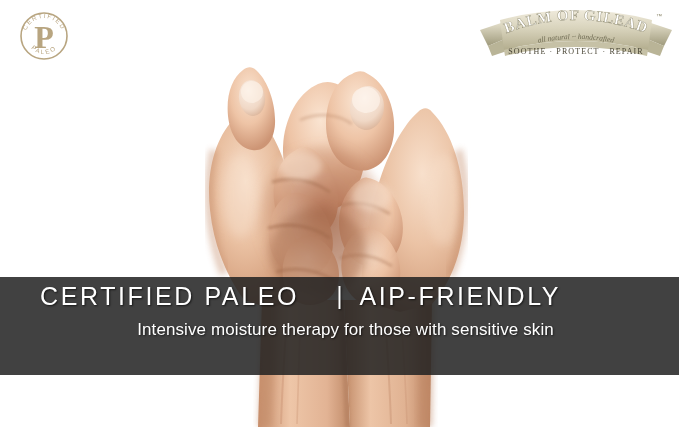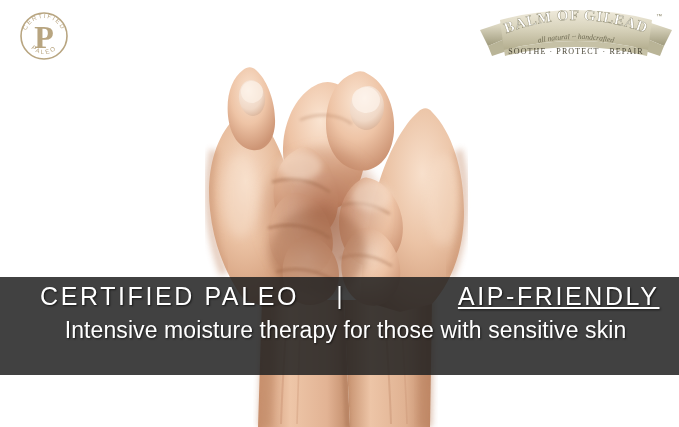--- a/index.html
+++ b/index.html
@@ -68,40 +68,40 @@
   }
   .headline-text {
     color: #ffffff;
     font-size: 25px;
     font-weight: 300;
     letter-spacing: 2.6px;
     white-space: nowrap;
     text-shadow: 1px 1px 2px rgba(0,0,0,0.65);
   }
   #headline-left  { width: 300px; text-align: center; }
-  #headline-right { width: 300px; text-align: right; text-decoration: underline; }
+  #headline-right { width: 300px; text-align: left; }
   #headline-divider {
     width: 40px;
     text-align: center;
     color: #ffffff;
     font-size: 23px;
     font-weight: 300;
     text-shadow: 1px 1px 2px rgba(0,0,0,0.65);
   }
 
   #subcopy {
     position: absolute;
     left: 0;
     top: 318px;
     width: 679px;
     text-align: center;
   }
   .subcopy-line {
     color: #ffffff;
-    font-size: 23px;
+    font-size: 17px;
     font-weight: 400;
     line-height: 24px;
     letter-spacing: 0.1px;
     white-space: nowrap;
     text-shadow: 1px 1px 2px rgba(0,0,0,0.6);
     padding-left: 12px;
   }
 </style>
 </head>
 <body>

